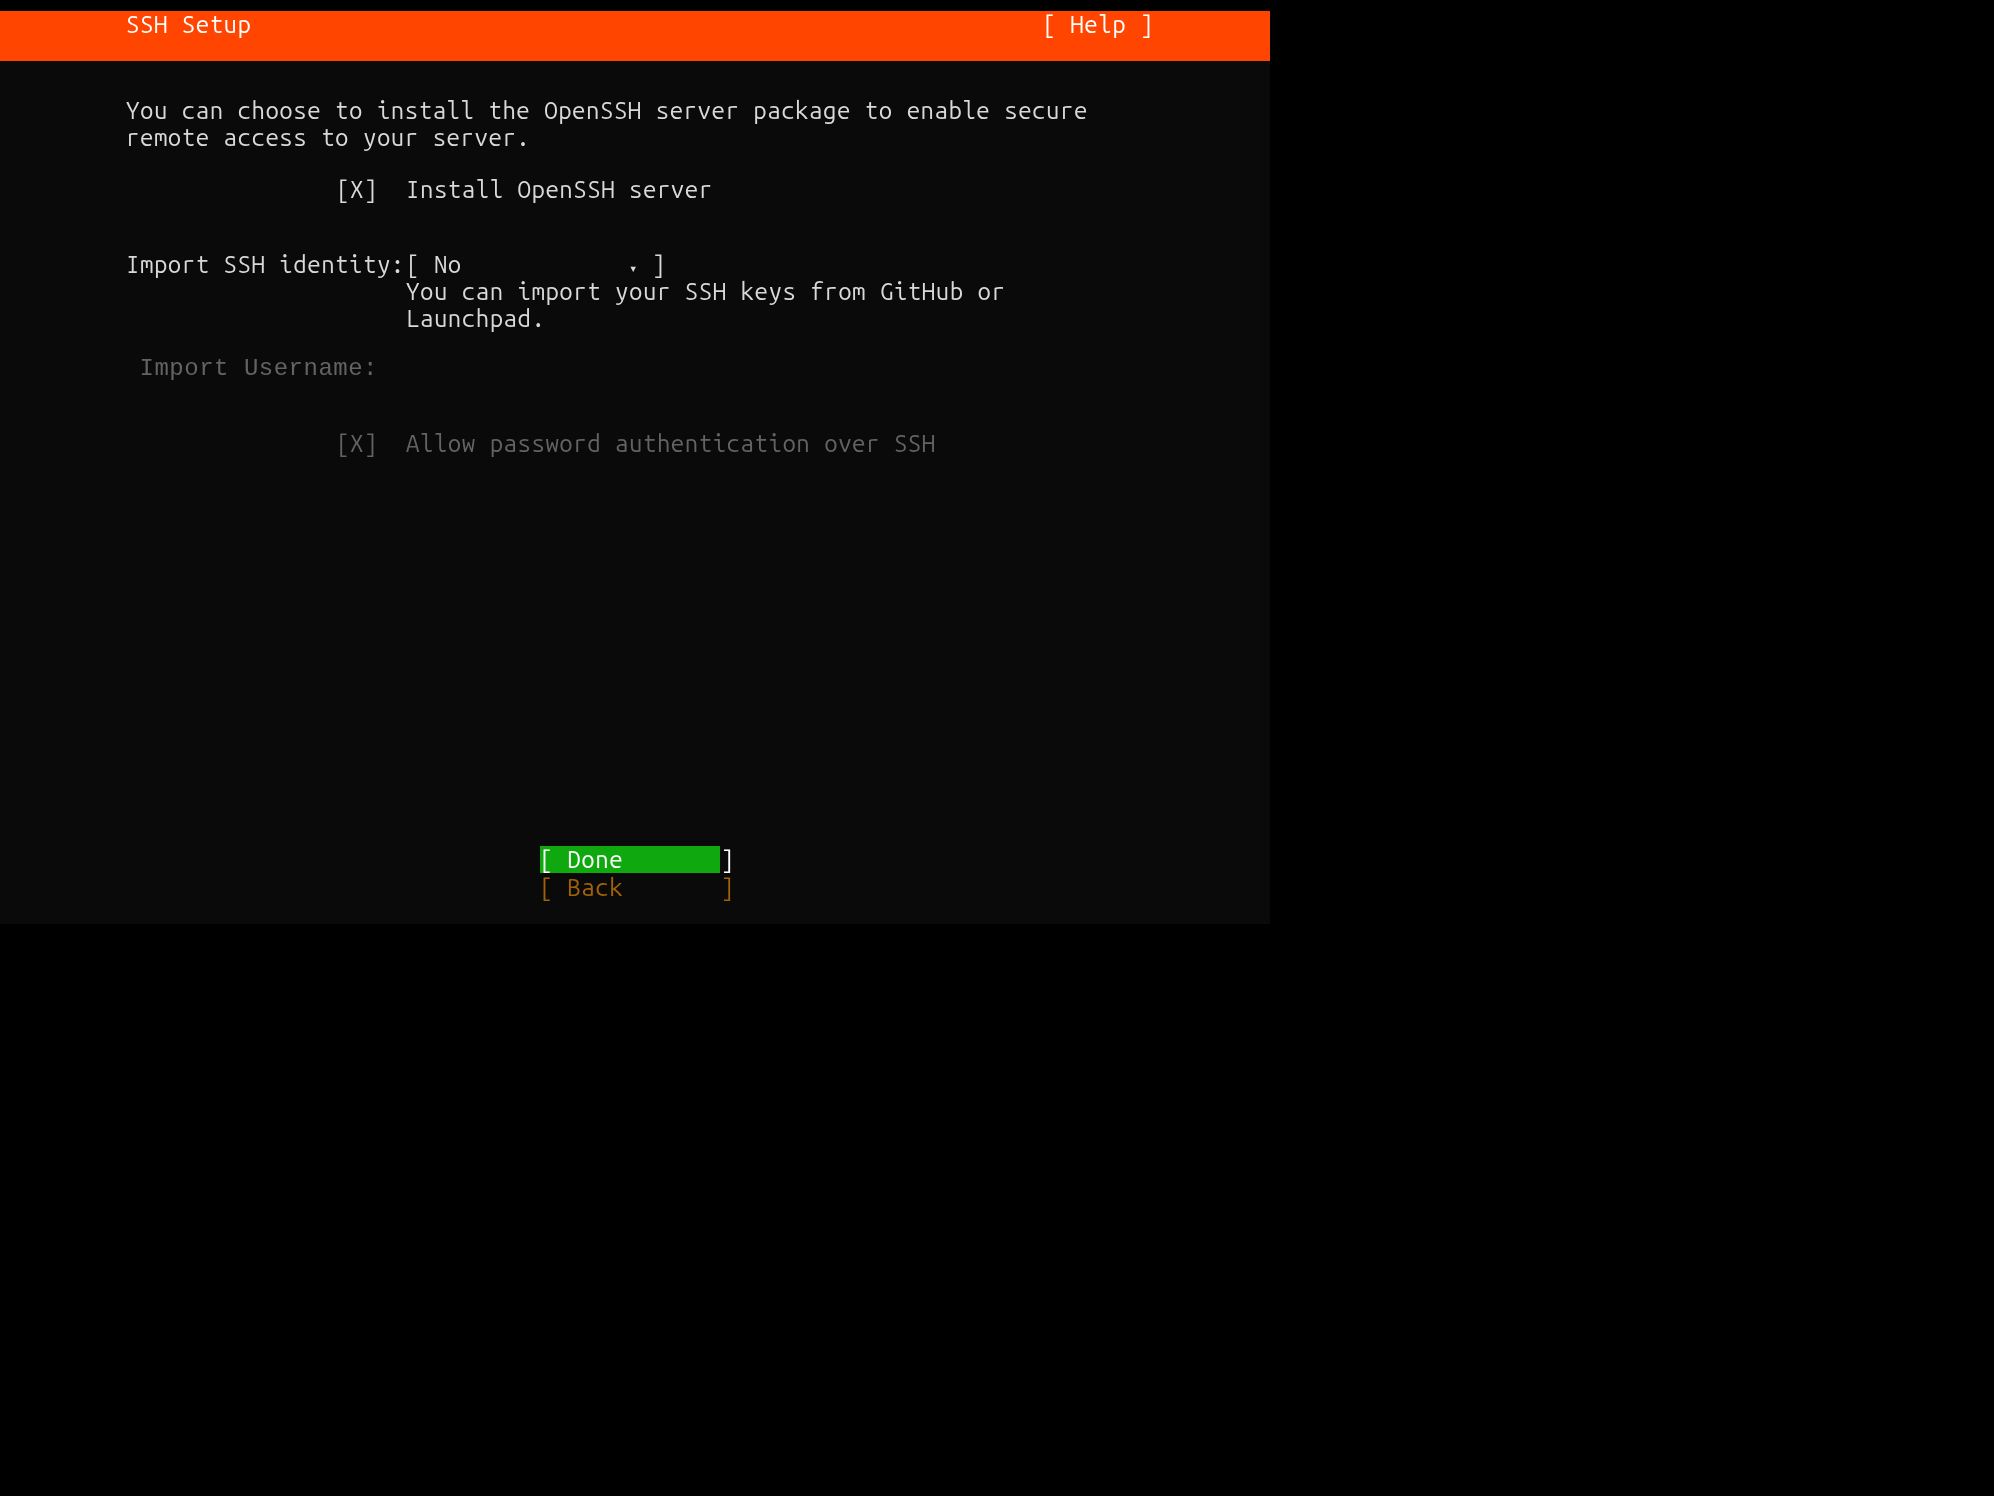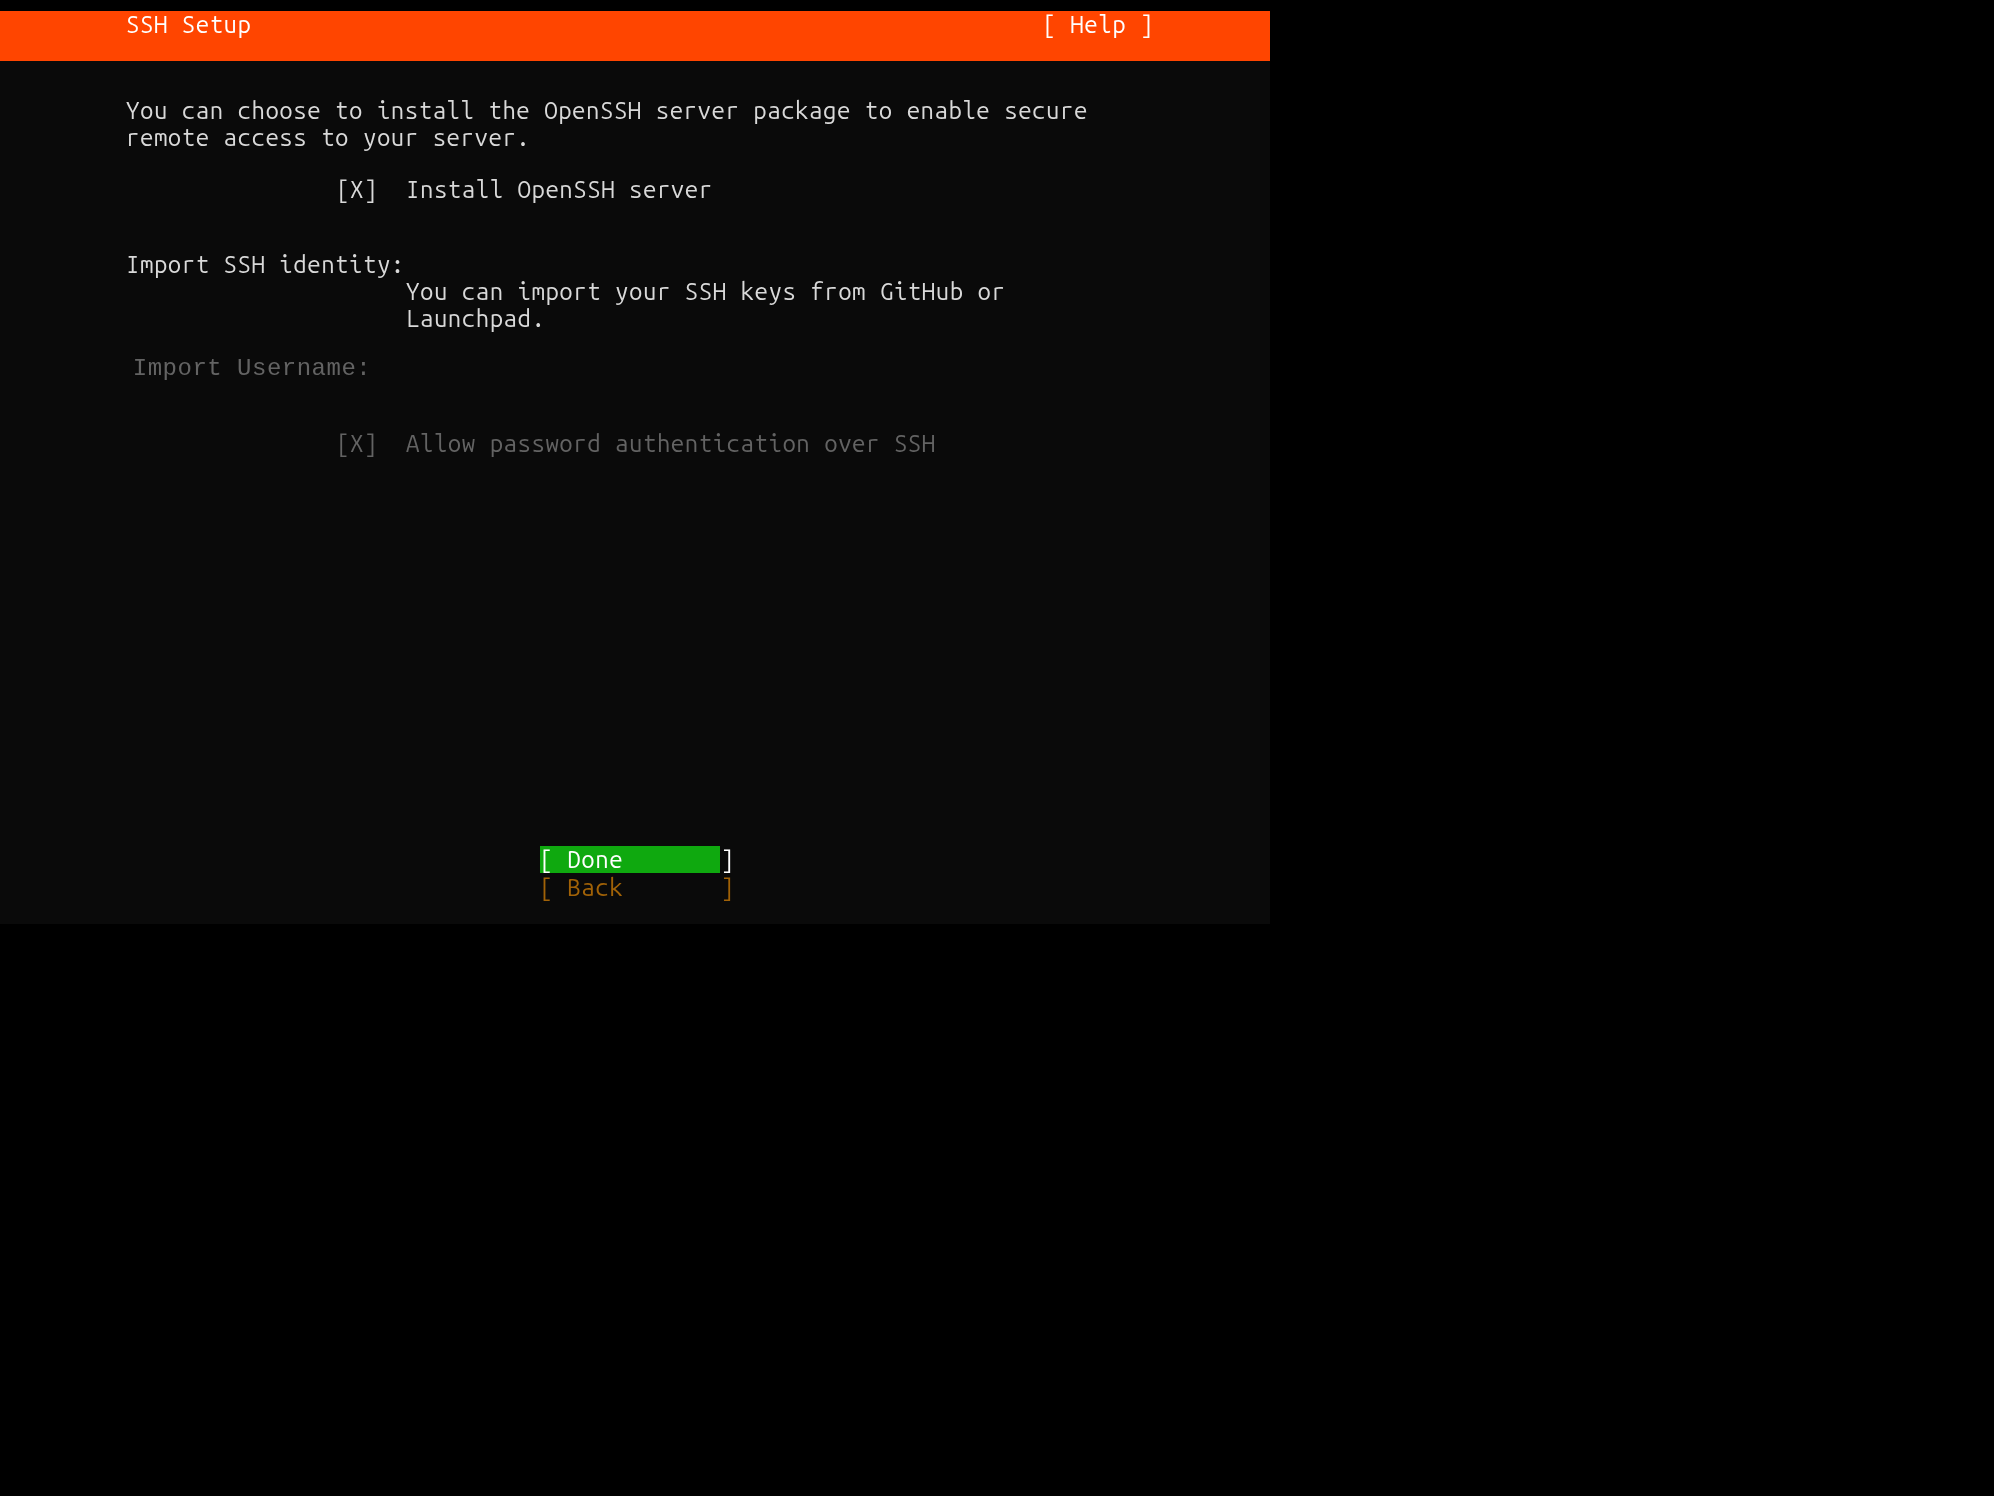--- a/index.html
+++ b/index.html
@@ -45,21 +45,21 @@
     }
     
     .intro-text {
       color: #d9d9d9;
       line-height: 27px;
       margin-bottom: 25px;
     }
     
     .label-col {
       width: 280px;
-      text-align: center;
+      text-align: right;
       padding-right: 28px;
       white-space: nowrap;
     }
     
     .value-col {
       flex: 1;
     }
     
     .checkbox-row {
       display: flex;
@@ -147,20 +147,21 @@
 
   <div class="intro-text">You can choose to install the OpenSSH server package to enable secure remote access to your server.</div>
 
   <div class="checkbox-row">
     <div class="checkbox-mark">[X]</div>
     <div>Install OpenSSH server</div>
   </div>
 
   <div class="import-row">
     <div class="label-col">Import SSH identity:</div>
+    <div class="value-col dropdown-display"><span>[ </span><span>No</span><span>            </span><span class="dropdown-arrow">▾</span><span> ]</span></div>
   </div>
 
   <div class="import-help">
     <div class="label-col"></div>
     <div class="value-col">You can import your SSH keys from GitHub or Launchpad.</div>
   </div>
 
   <div class="username-row disabled">
     <div class="label-col">Import Username:</div>
     <div class="value-col"></div>

